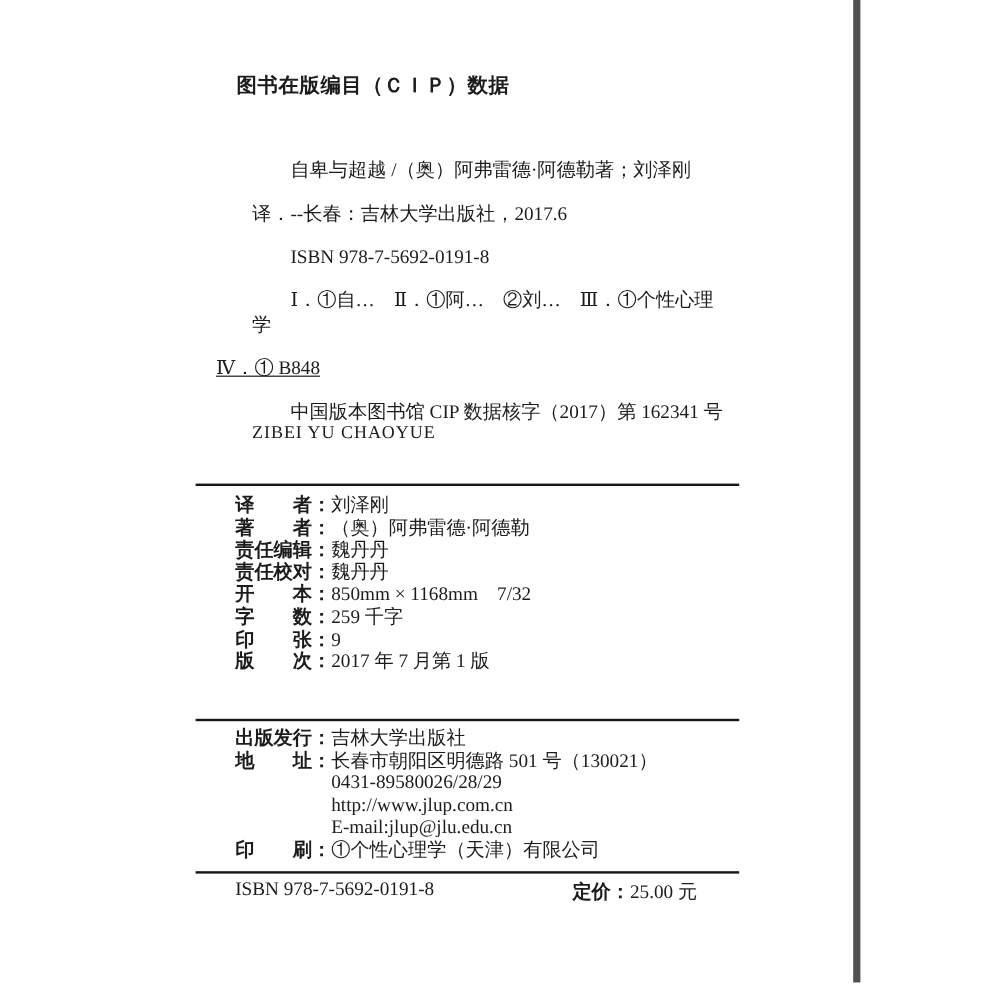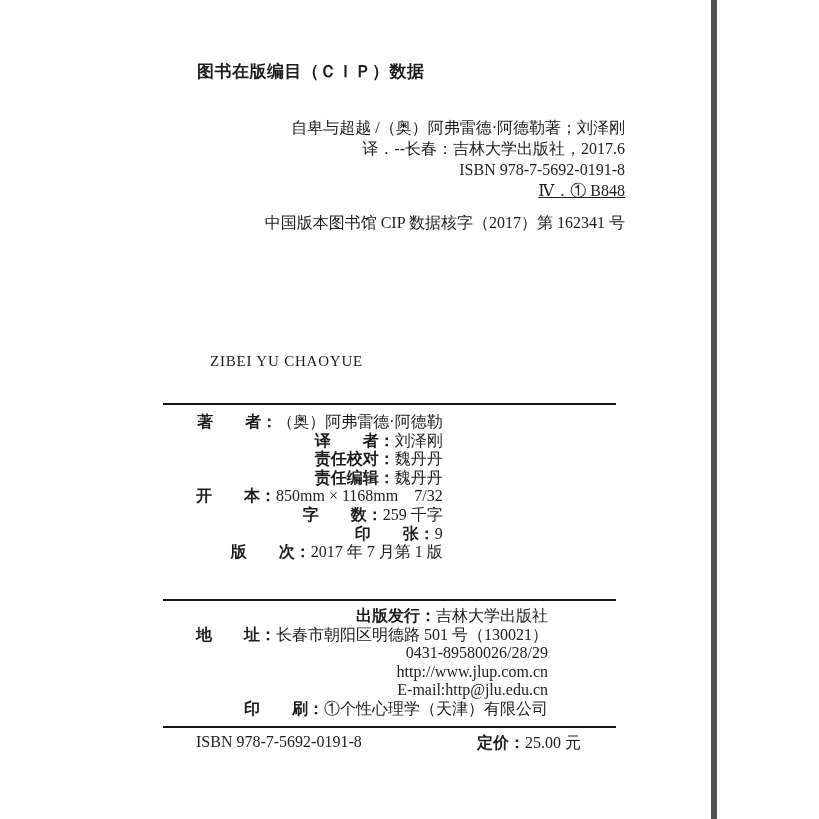--- a/index.html
+++ b/index.html
@@ -9,21 +9,20 @@
   }
   .page {
     position: relative;
     width: 819px;
     height: 819px;
     background: #ffffff;
     overflow: hidden;
     color: #1c1c1c;
     font-family: "Liberation Serif", "DejaVu Serif", serif;
     font-size: 16px;
-    text-align: right;
   }
   .edge-bar {
     position: absolute;
     left: 711px;
     top: 0;
     width: 6px;
     height: 819px;
     background: #515151;
   }
 
@@ -36,21 +35,21 @@
     font-size: 17px;
     letter-spacing: 0.5px;
   }
   .cip-block {
     position: absolute;
     left: 195px;
     top: 117px;
     width: 430px;
     line-height: 21px;
   }
-  .cip-block p { margin: 0; }
+  .cip-block p { margin: 15px; }
   .cip-block .indent { text-indent: 32px; }
   .cip-block .outdent { margin-left: -15px; text-decoration: underline; }
   .cip-block .gap-lg { margin-top: 15px; }
   .cip-block .gap-md { margin-top: 11px; }
 
   .title-block {
     position: absolute;
     left: 196px;
     top: 349px;
   }
@@ -128,49 +127,50 @@
 <body>
 
 <div class="page">
 
   <div class="cip-header">图书在版编目（ＣＩＰ）数据</div>
 
   <div class="cip-block">
     <p class="indent">自卑与超越 /（奥）阿弗雷德·阿德勒著；刘泽刚</p>
     <p>译．--长春：吉林大学出版社，2017.6</p>
     <p class="indent">ISBN 978-7-5692-0191-8</p>
+    <p class="indent gap-lg">Ⅰ．①自…　Ⅱ．①阿…　②刘…　Ⅲ．①个性心理学</p>
     <p class="outdent">Ⅳ．① B848</p>
     <p class="indent gap-md">中国版本图书馆 CIP 数据核字（2017）第 162341 号</p>
   </div>
 
   <div class="title-block">
     <p class="book-pinyin">ZIBEI YU CHAOYUE</p>
   </div>
 
   <div class="divider divider-1"></div>
 
   <div class="colophon">
+    <div class="info-row"><span class="row-label">译　　者：</span><span class="row-value">刘泽刚</span></div>
     <div class="info-row"><span class="row-label">著　　者：</span><span class="row-value">（奥）阿弗雷德·阿德勒</span></div>
-    <div class="info-row"><span class="row-label">译　　者：</span><span class="row-value">刘泽刚</span></div>
+    <div class="info-row"><span class="row-label">责任编辑：</span><span class="row-value">魏丹丹</span></div>
     <div class="info-row"><span class="row-label">责任校对：</span><span class="row-value">魏丹丹</span></div>
-    <div class="info-row"><span class="row-label">责任编辑：</span><span class="row-value">魏丹丹</span></div>
     <div class="info-row"><span class="row-label">开　　本：</span><span class="row-value">850mm × 1168mm　7/32</span></div>
     <div class="info-row"><span class="row-label">字　　数：</span><span class="row-value">259 千字</span></div>
     <div class="info-row"><span class="row-label">印　　张：</span><span class="row-value">9</span></div>
     <div class="info-row"><span class="row-label">版　　次：</span><span class="row-value">2017 年 7 月第 1 版</span></div>
   </div>
 
   <div class="divider divider-2"></div>
 
   <div class="publisher">
     <div class="info-row"><span class="row-label">出版发行：</span><span class="row-value">吉林大学出版社</span></div>
     <div class="info-row"><span class="row-label">地　　址：</span><span class="row-value">长春市朝阳区明德路 501 号（130021）</span></div>
     <div class="info-row"><span class="row-label"></span><span class="row-value">0431-89580026/28/29</span></div>
     <div class="info-row"><span class="row-label"></span><span class="row-value">http://www.jlup.com.cn</span></div>
-    <div class="info-row"><span class="row-label"></span><span class="row-value">E-mail:http@jlu.edu.cn</span></div>
+    <div class="info-row"><span class="row-label"></span><span class="row-value">E-mail:jlup@jlu.edu.cn</span></div>
     <div class="info-row"><span class="row-label">印　　刷：</span><span class="row-value">①个性心理学（天津）有限公司</span></div>
   </div>
 
   <div class="divider divider-3"></div>
 
   <div class="footer-isbn">ISBN 978-7-5692-0191-8</div>
 
   <div class="footer-price">
     <span class="price-label">定价：</span><span class="price-value">25.00 元</span>
   </div>

